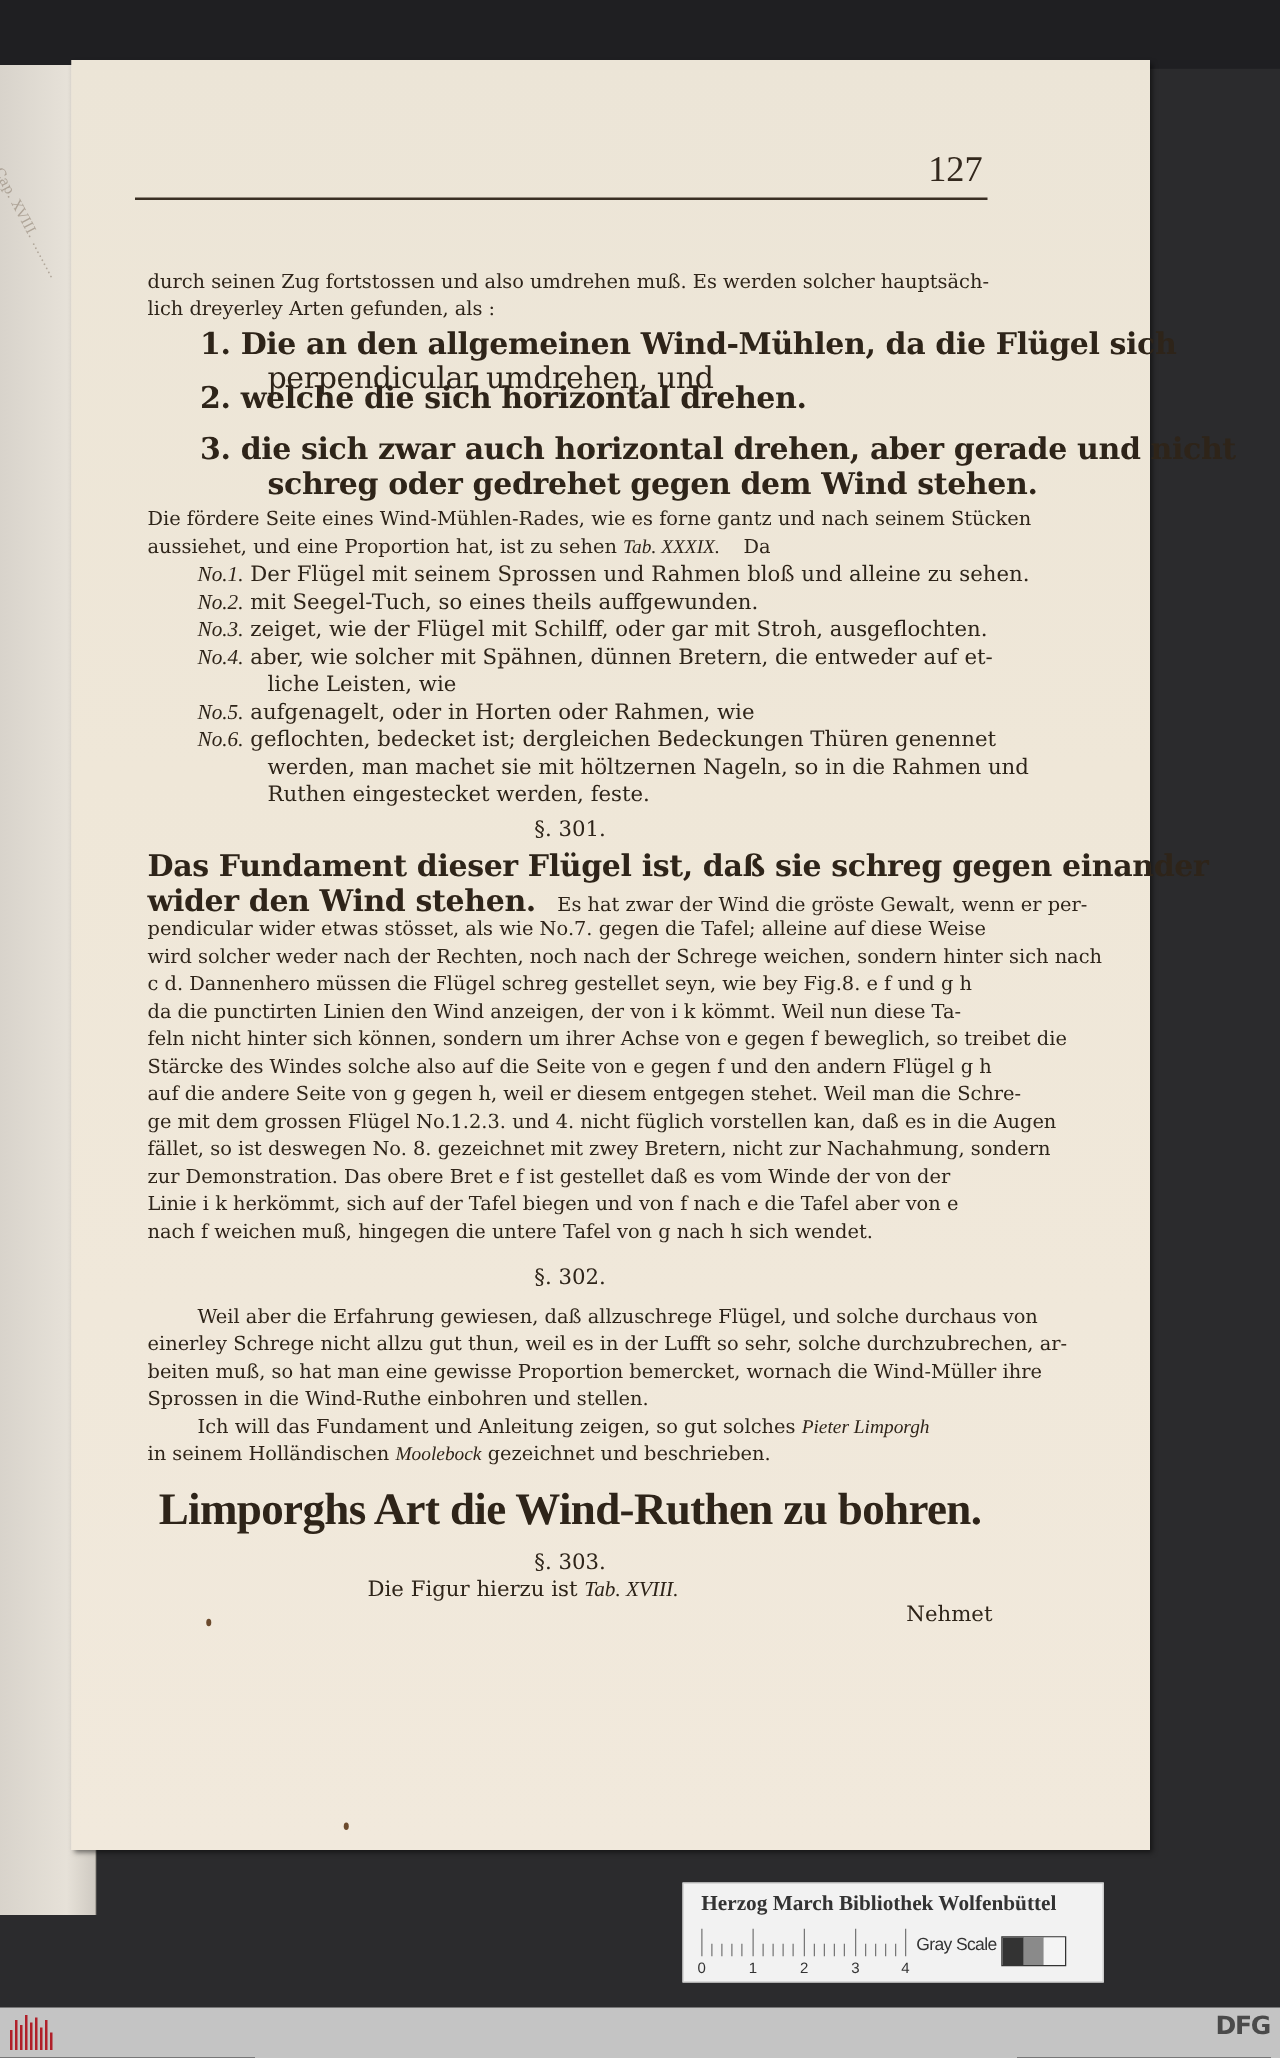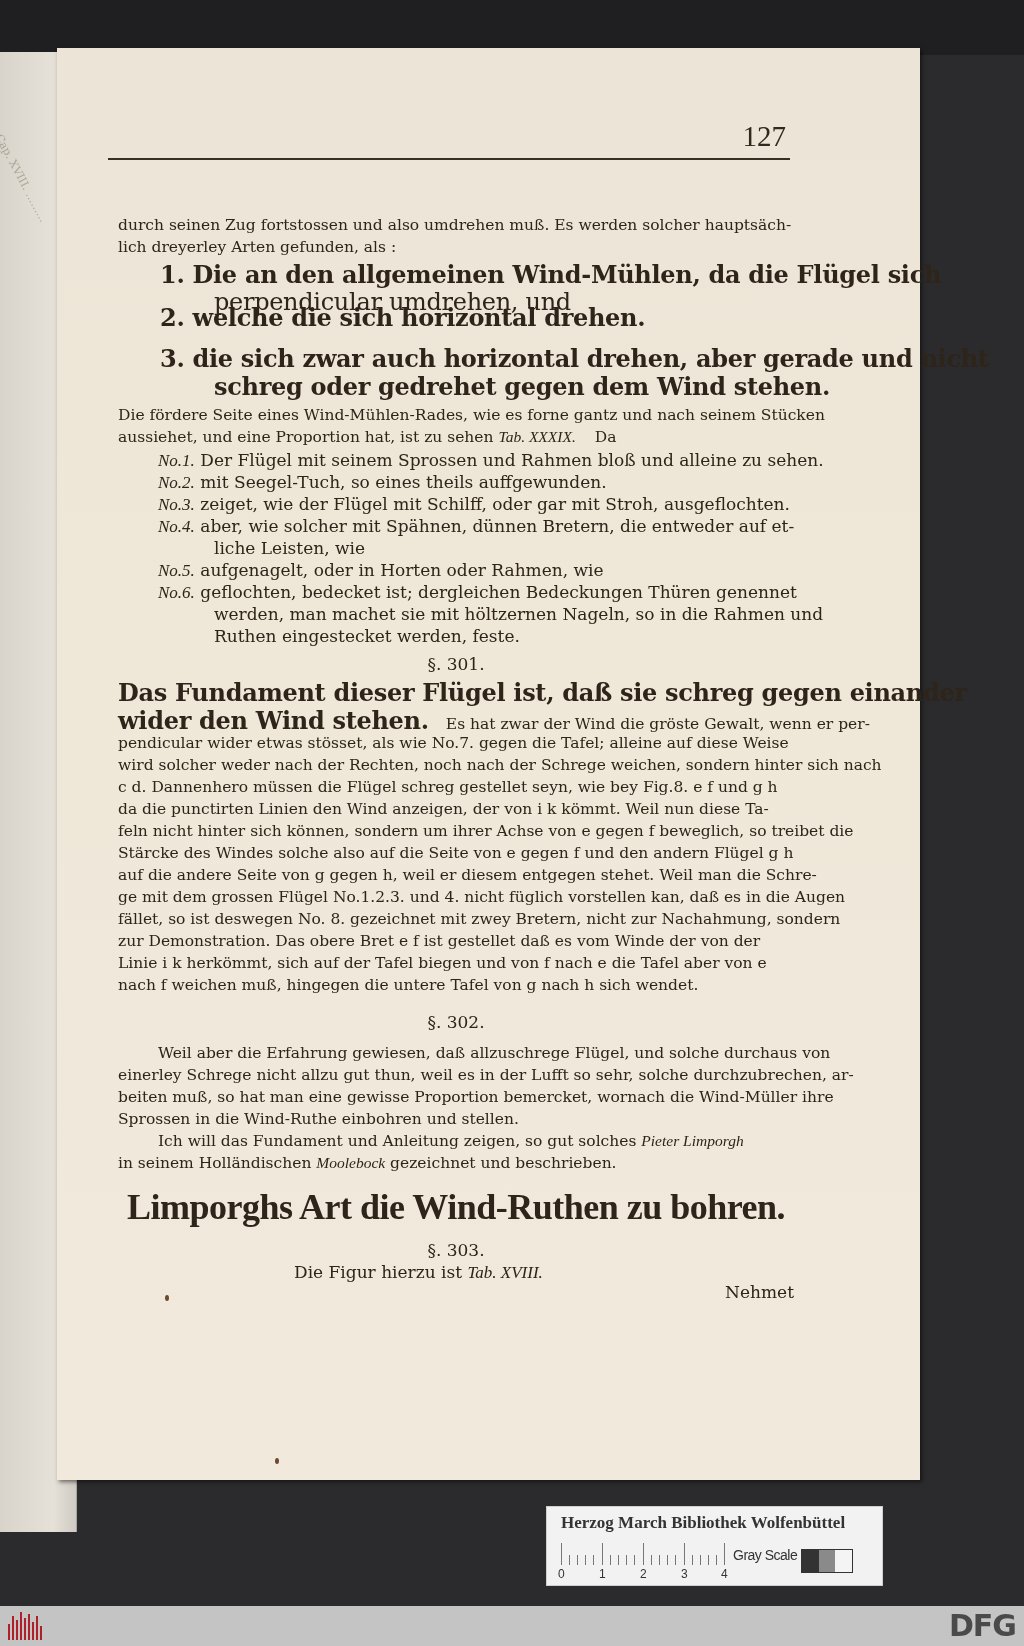--- a/index.html
+++ b/index.html
@@ -62,21 +62,21 @@
       background:#c4c4c4; display:flex; align-items:center;
     }
     .footer-logo { position:absolute; left:6px; top:6px; width:40px; height:28px; }
     .footer-logo i { position:absolute; bottom:0; width:2px; background:#b0202a; }
     .footer-url {
       position:absolute; left:132px; top:5px; font-family:"Liberation Sans", sans-serif;
       font-size:23px; color:#1a1a1a; white-space:nowrap; letter-spacing:-0.2px;
     }
     .footer-dfg {
       position:absolute; right:8px; top:2px; font-family:"DejaVu Sans", sans-serif; font-weight:bold;
-      font-size:30px; color:#4a4a4a; letter-spacing:-1px;
+      font-size:20px; color:#4a4a4a; letter-spacing:-1px;
     }
   </style>
 </head>
 <body>
 
 <div class="top-dark"></div>
 
 <div class="left-page">
   <div class="left-page-ghost">Cap. XVIII. ………</div>
 </div>

